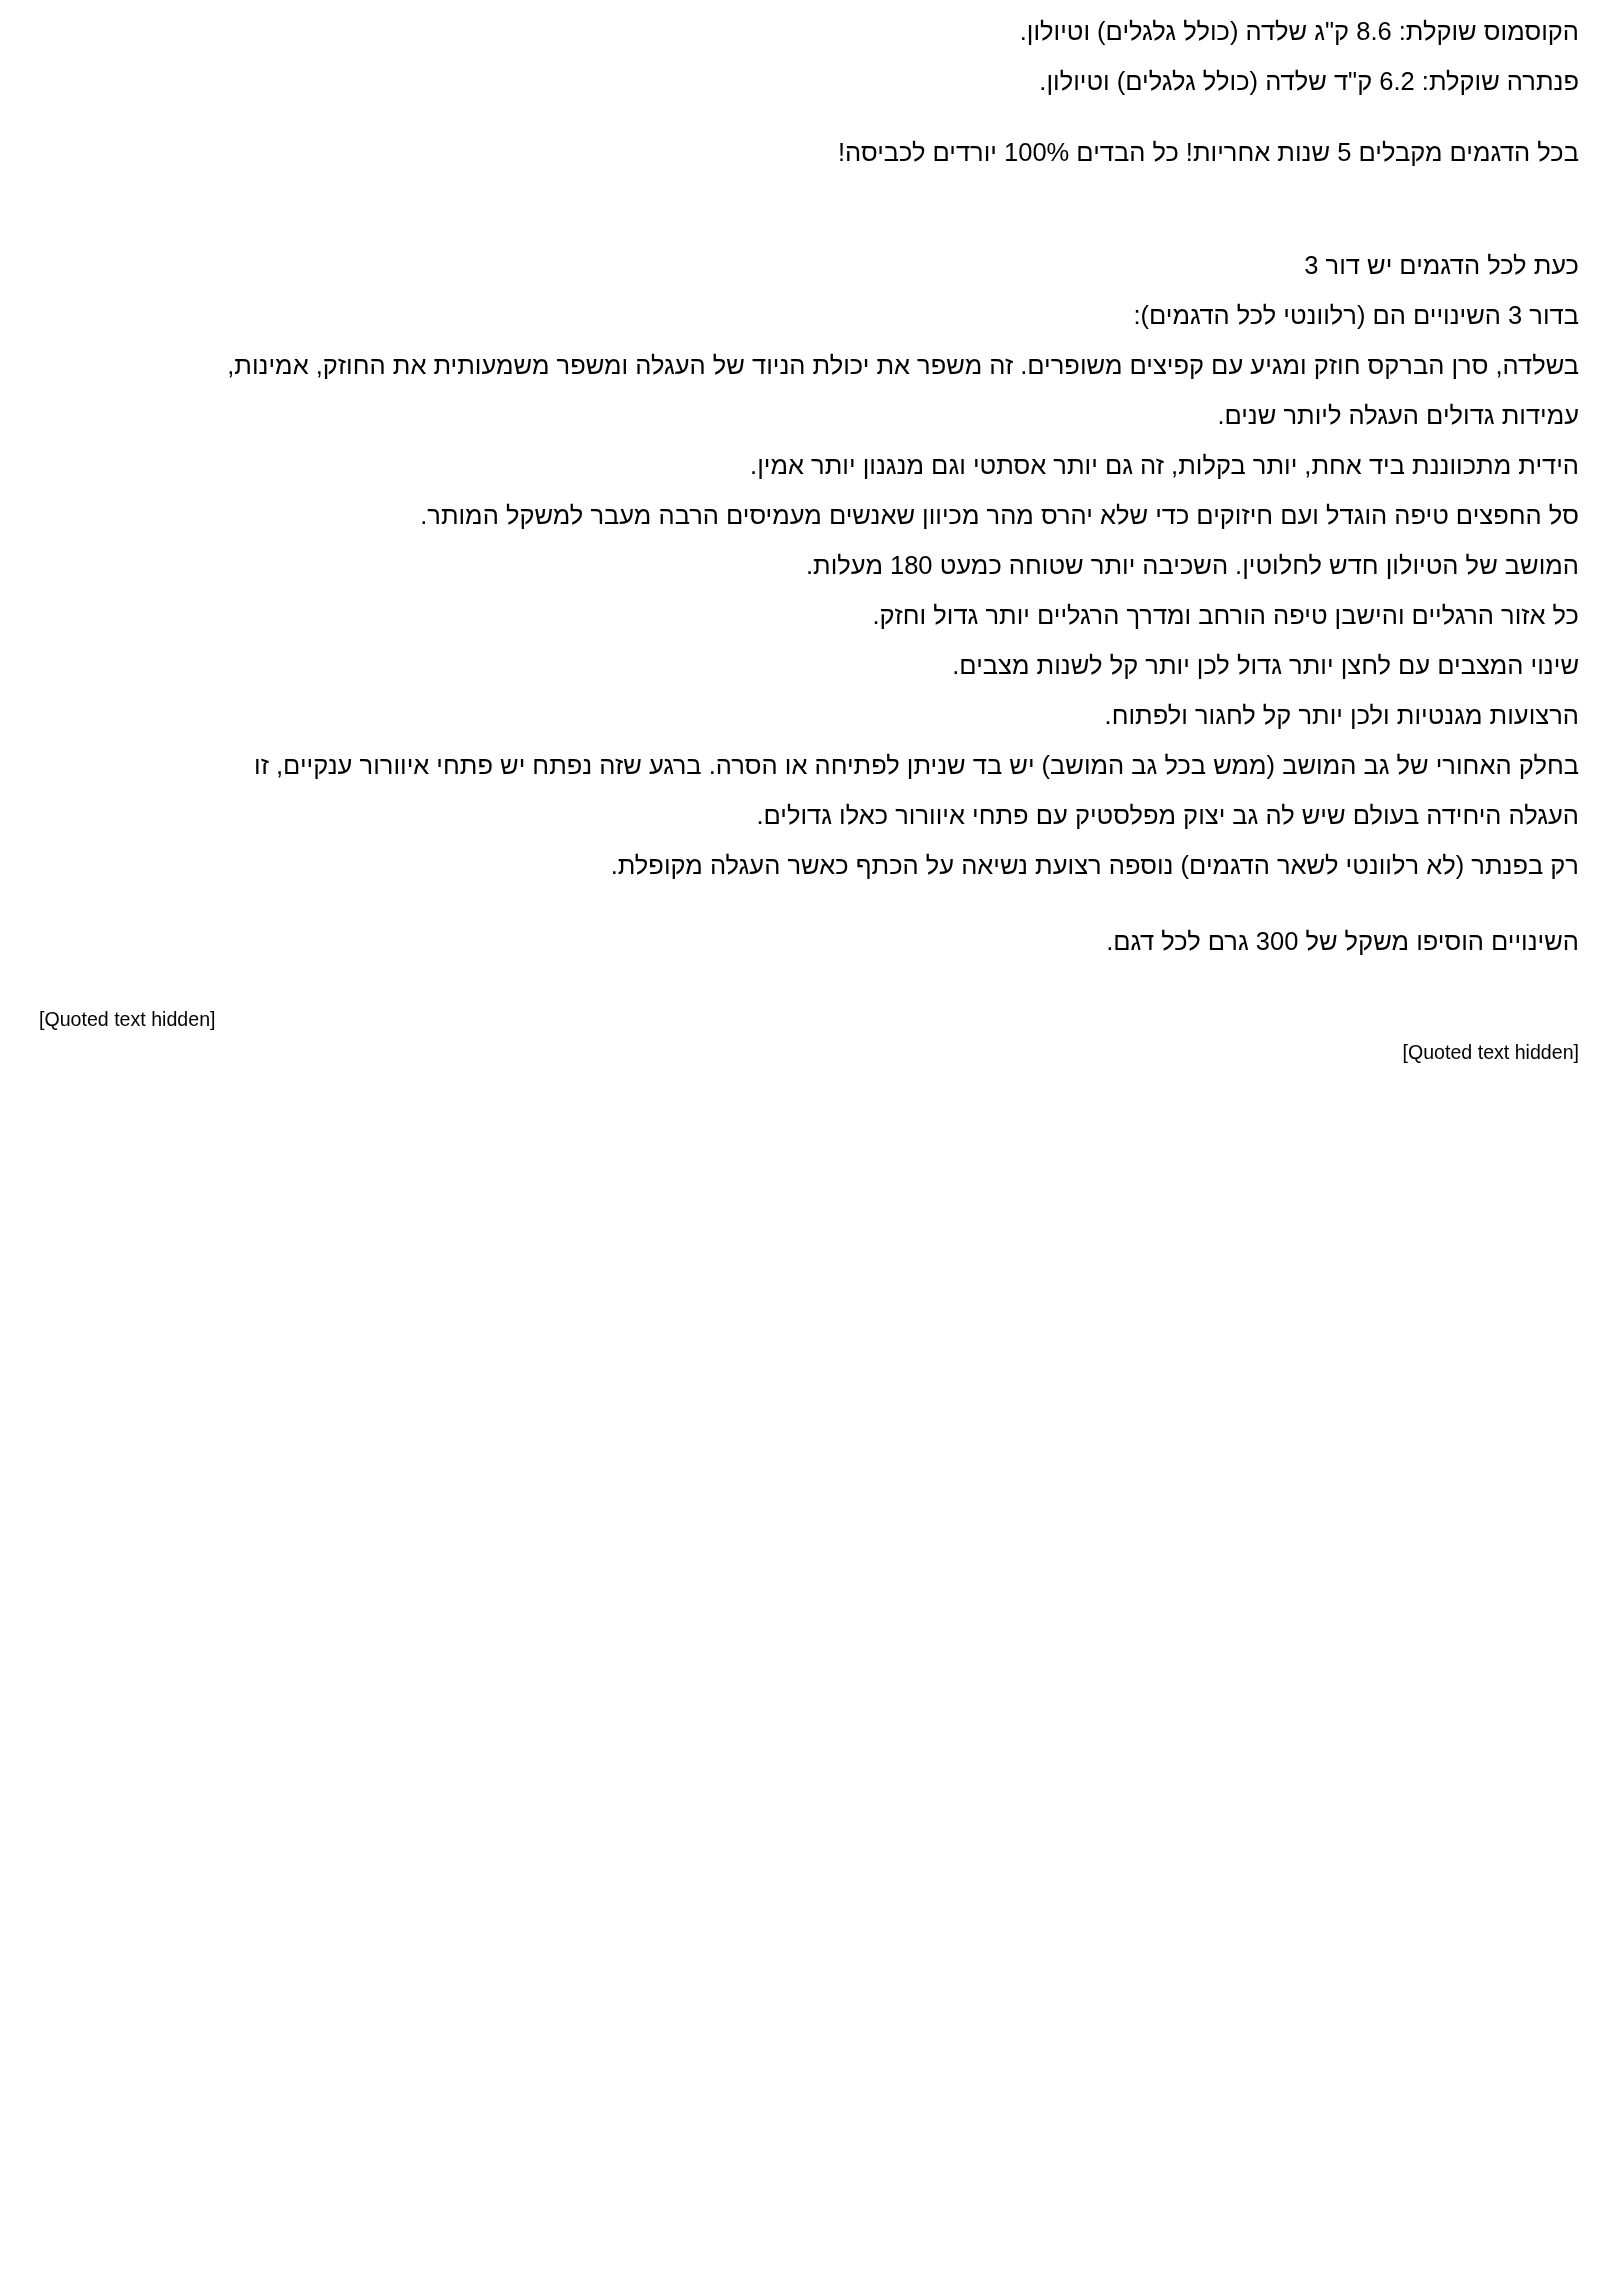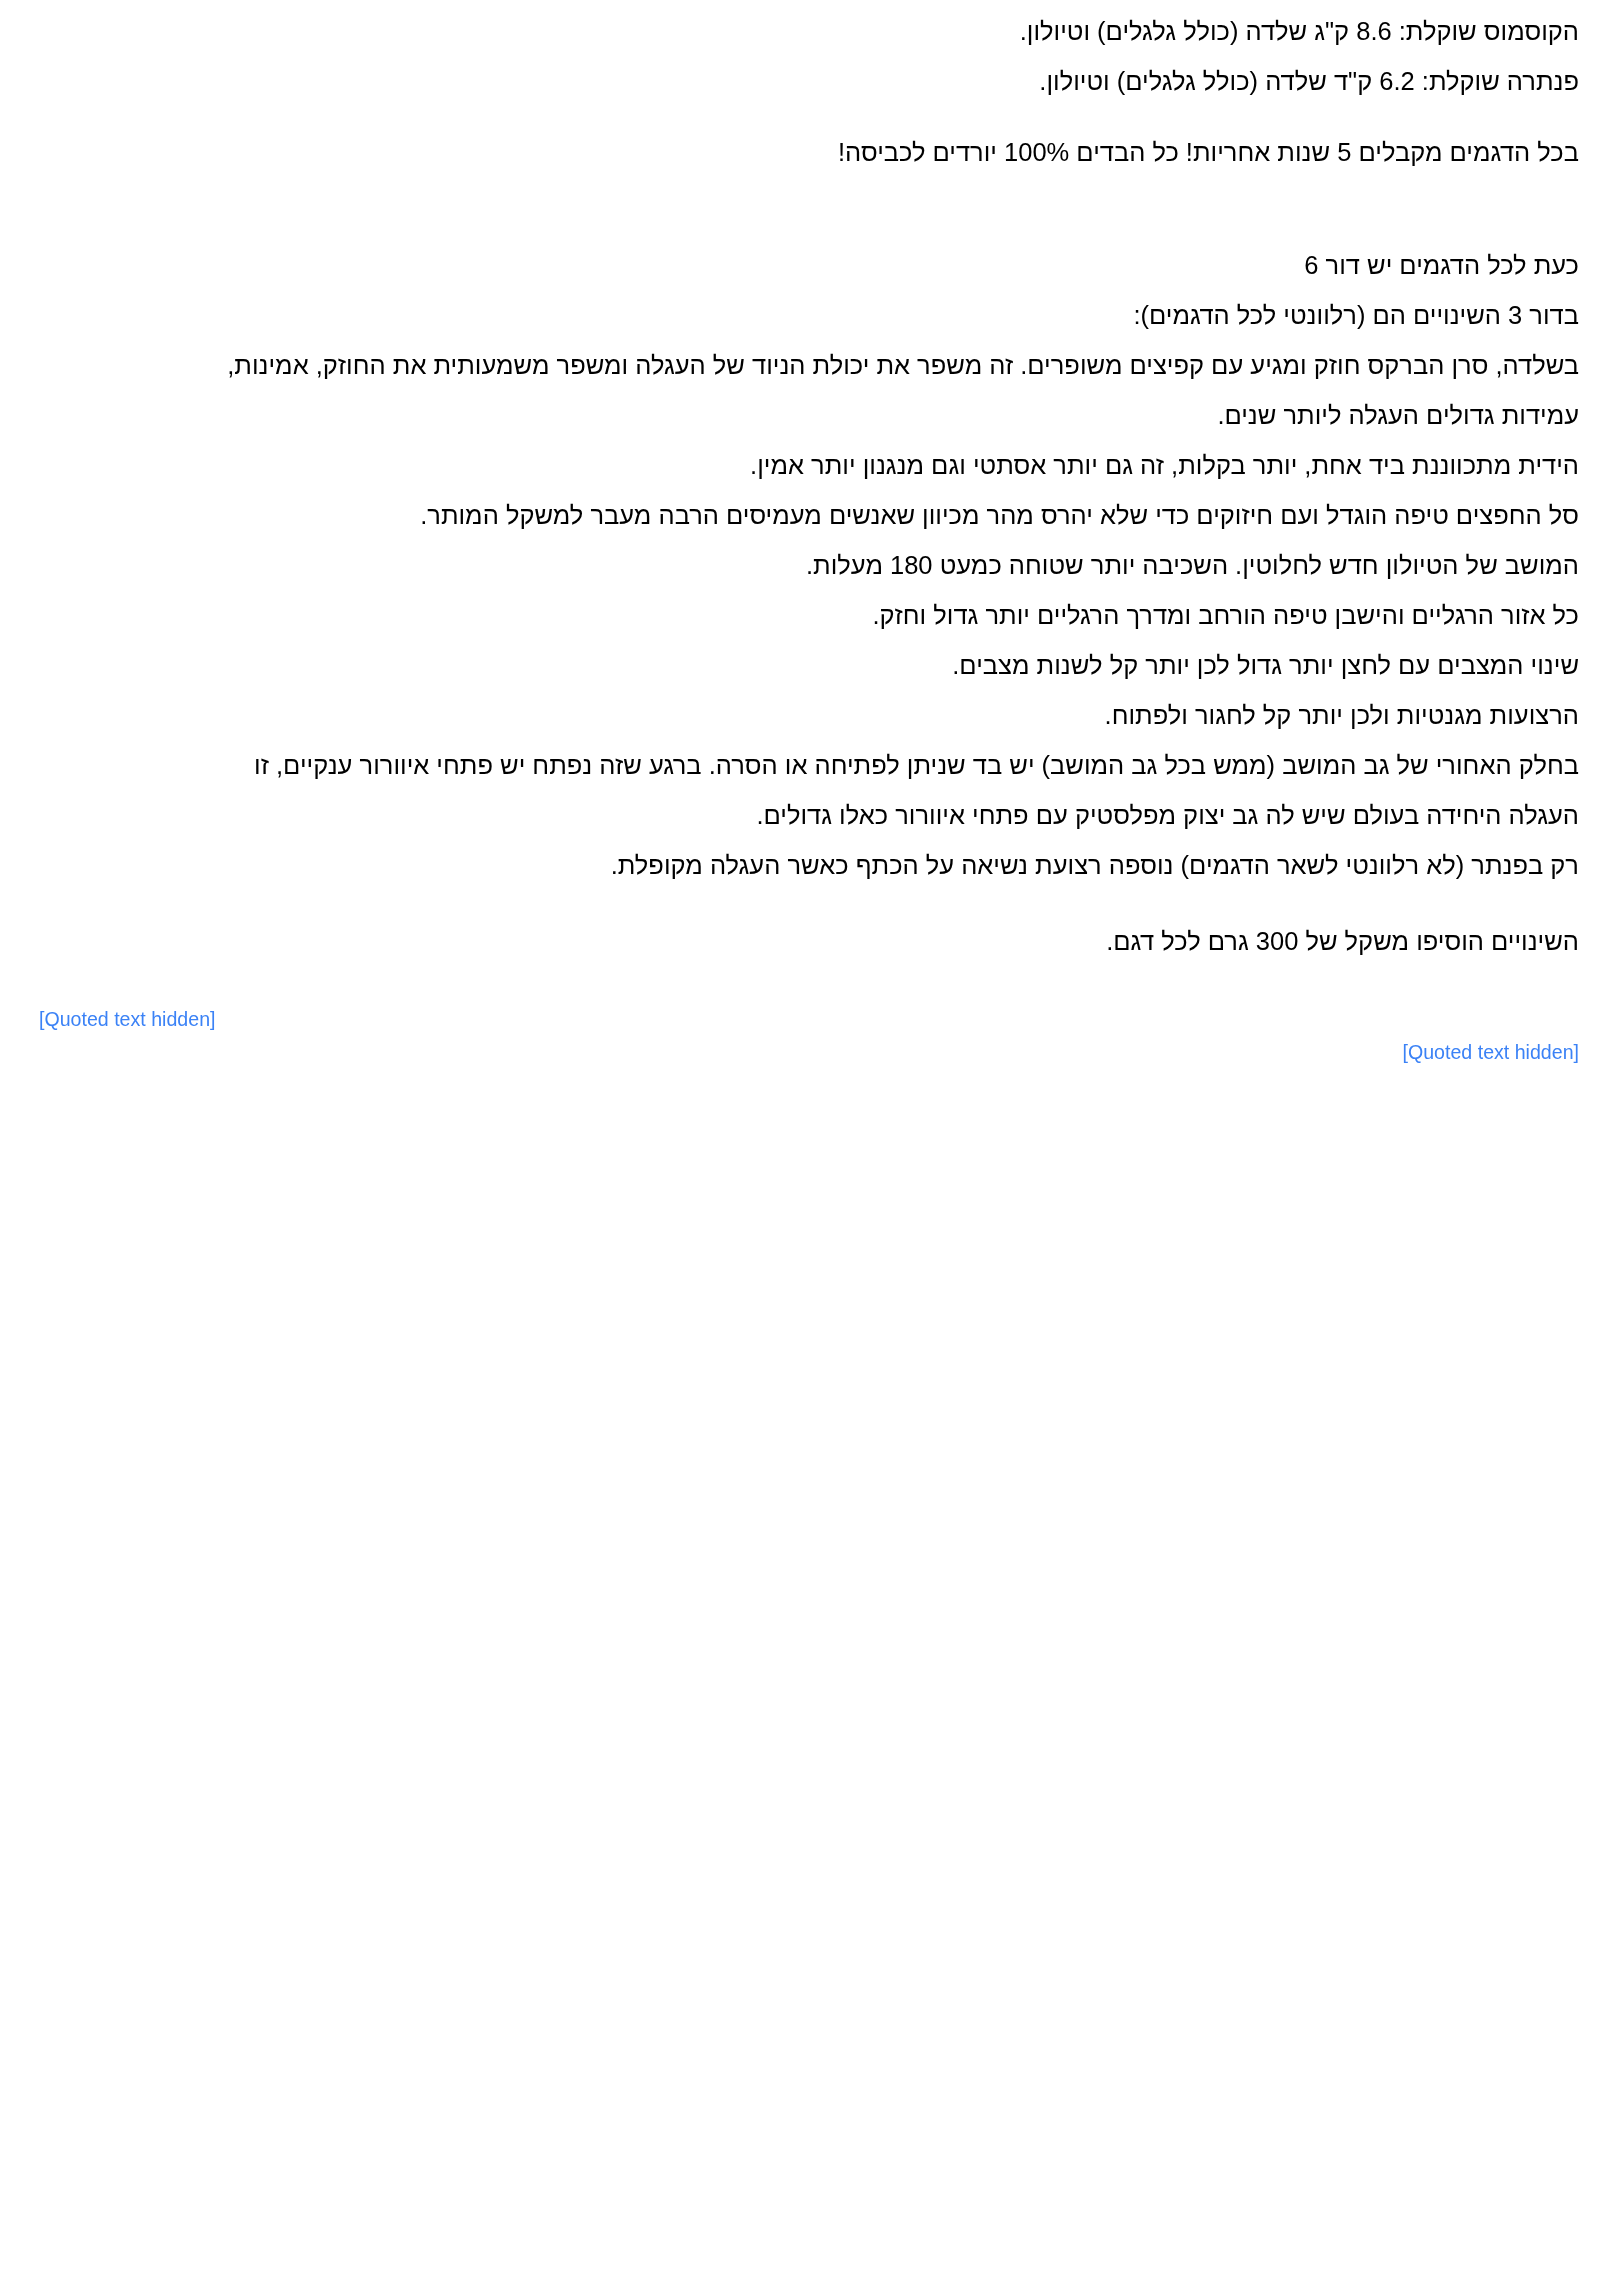--- a/index.html
+++ b/index.html
@@ -28,41 +28,41 @@
   }
   .sp-a { height: 21.6px; }   
   .sp-b { height: 63px; }   
   .sp-c { height: 25.5px; }   
   .sp-d { height: 41px; }   
   .sp-e { height: 7.8px; }    
   .quoted {
     direction: ltr;
     font-size: 19.6px;
     line-height: 25.5px;
-    color: #3b82f6;
+    color: #000000;
     white-space: nowrap;
   }
   .quoted-left  { text-align: left;  padding-left: 39px; }
   .quoted-right { text-align: right; }
 </style>
 </head>
 <body>
 
 <div class="doc">
 
   <div class="line">הקוסמוס שוקלת: 8.6 ק"ג שלדה (כולל גלגלים) וטיולון.</div>
   <div class="line">פנתרה שוקלת: 6.2 ק"ד שלדה (כולל גלגלים) וטיולון.</div>
 
   <div class="sp-a"></div>
 
   <div class="line">בכל הדגמים מקבלים 5 שנות אחריות! כל הבדים 100% יורדים לכביסה!</div>
 
   <div class="sp-b"></div>
 
-  <div class="line">כעת לכל הדגמים יש דור 6</div>
+  <div class="line">כעת לכל הדגמים יש דור 3</div>
   <div class="line">בדור 3 השינויים הם (רלוונטי לכל הדגמים):</div>
   <div class="line">בשלדה, סרן הברקס חוזק ומגיע עם קפיצים משופרים. זה משפר את יכולת הניוד של העגלה ומשפר משמעותית את החוזק, אמינות,</div>
   <div class="line">עמידות גדולים העגלה ליותר שנים.</div>
   <div class="line">הידית מתכווננת ביד אחת, יותר בקלות, זה גם יותר אסתטי וגם מנגנון יותר אמין.</div>
   <div class="line">סל החפצים טיפה הוגדל ועם חיזוקים כדי שלא יהרס מהר מכיוון שאנשים מעמיסים הרבה מעבר למשקל המותר.</div>
   <div class="line">המושב של הטיולון חדש לחלוטין. השכיבה יותר שטוחה כמעט 180 מעלות.</div>
   <div class="line">כל אזור הרגליים והישבן טיפה הורחב ומדרך הרגליים יותר גדול וחזק.</div>
   <div class="line">שינוי המצבים עם לחצן יותר גדול לכן יותר קל לשנות מצבים.</div>
   <div class="line">הרצועות מגנטיות ולכן יותר קל לחגור ולפתוח.</div>
   <div class="line">בחלק האחורי של גב המושב (ממש בכל גב המושב) יש בד שניתן לפתיחה או הסרה. ברגע שזה נפתח יש פתחי איוורור ענקיים, זו</div>

